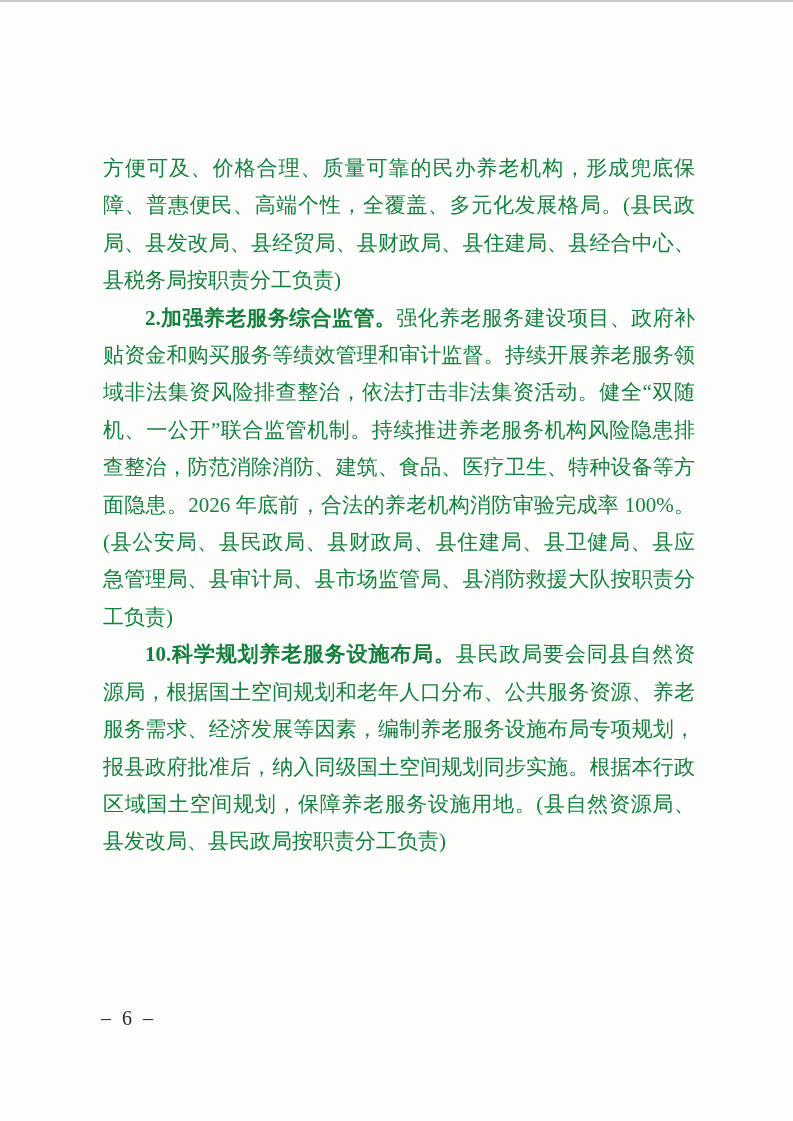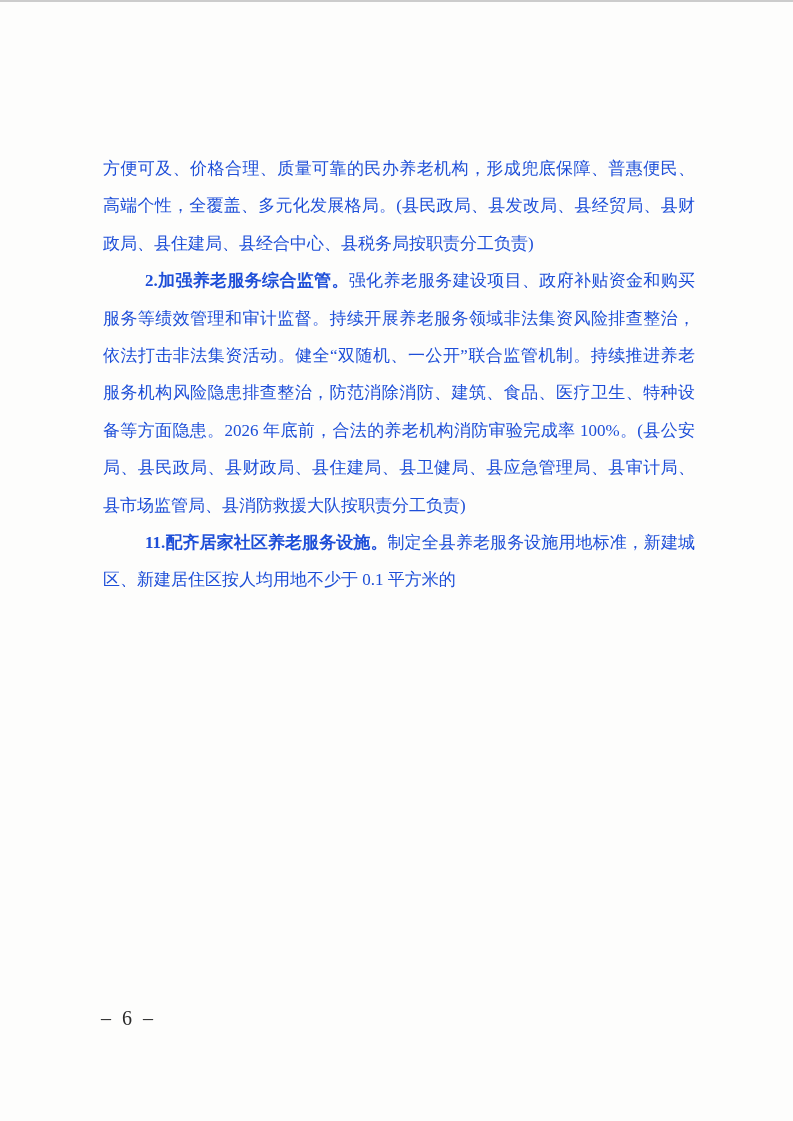--- a/index.html
+++ b/index.html
@@ -16,23 +16,23 @@
   }
   .scan-edge-top {
     position: absolute; top: 0; left: 0;
     width: 100%; height: 2px;
     background: rgba(60,60,60,0.25);
   }
   .doc-body {
     position: absolute;
     left: 103px; top: 150px;
     width: 592px;
-    font-size: 17px;
+    font-size: 21px;
     line-height: 37.4px;
-    color: #1d4ed8;
+    color: #15803d;
     text-align: justify;
   }
   .para { text-align: justify; margin: 0; }
   .para.indent { text-indent: 42px; }
   .run { font-weight: normal; }
   .run.bold { font-weight: bold; }
   .page-number {
     position: absolute;
     left: 101px; top: 1007px;
     font-size: 20px;
@@ -41,16 +41,16 @@
   }
 </style>
 </head>
 <body>
 
 <div class="page">
   <div class="scan-edge-top"></div>
   <div class="doc-body" id="doc-body">
       <p class="para"><span class="run">方便可及、价格合理、质量可靠的民办养老机构，形成兜底保障、普惠便民、高端个性，全覆盖、多元化发展格局。(县民政局、县发改局、县经贸局、县财政局、县住建局、县经合中心、县税务局按职责分工负责)</span></p>
       <p class="para indent"><span class="run bold">2.加强养老服务综合监管。</span><span class="run">强化养老服务建设项目、政府补贴资金和购买服务等绩效管理和审计监督。持续开展养老服务领域非法集资风险排查整治，依法打击非法集资活动。健全“双随机、一公开”联合监管机制。持续推进养老服务机构风险隐患排查整治，防范消除消防、建筑、食品、医疗卫生、特种设备等方面隐患。2026 年底前，合法的养老机构消防审验完成率 100%。(县公安局、县民政局、县财政局、县住建局、县卫健局、县应急管理局、县审计局、县市场监管局、县消防救援大队按职责分工负责)</span></p>
-      <p class="para indent"><span class="run bold">11.配齐居家社区养老服务设施。</span><span class="run">制定全县养老服务设施用地标准，新建城区、新建居住区按人均用地不少于 0.1 平方米的</span></p>
+      <p class="para indent"><span class="run bold">10.科学规划养老服务设施布局。</span><span class="run">县民政局要会同县自然资源局，根据国土空间规划和老年人口分布、公共服务资源、养老服务需求、经济发展等因素，编制养老服务设施布局专项规划，报县政府批准后，纳入同级国土空间规划同步实施。根据本行政区域国土空间规划，保障养老服务设施用地。(县自然资源局、县发改局、县民政局按职责分工负责)</span></p>
     </div>
   <div class="page-number">– 6 –</div>
 </div>
 
 </body></html>

